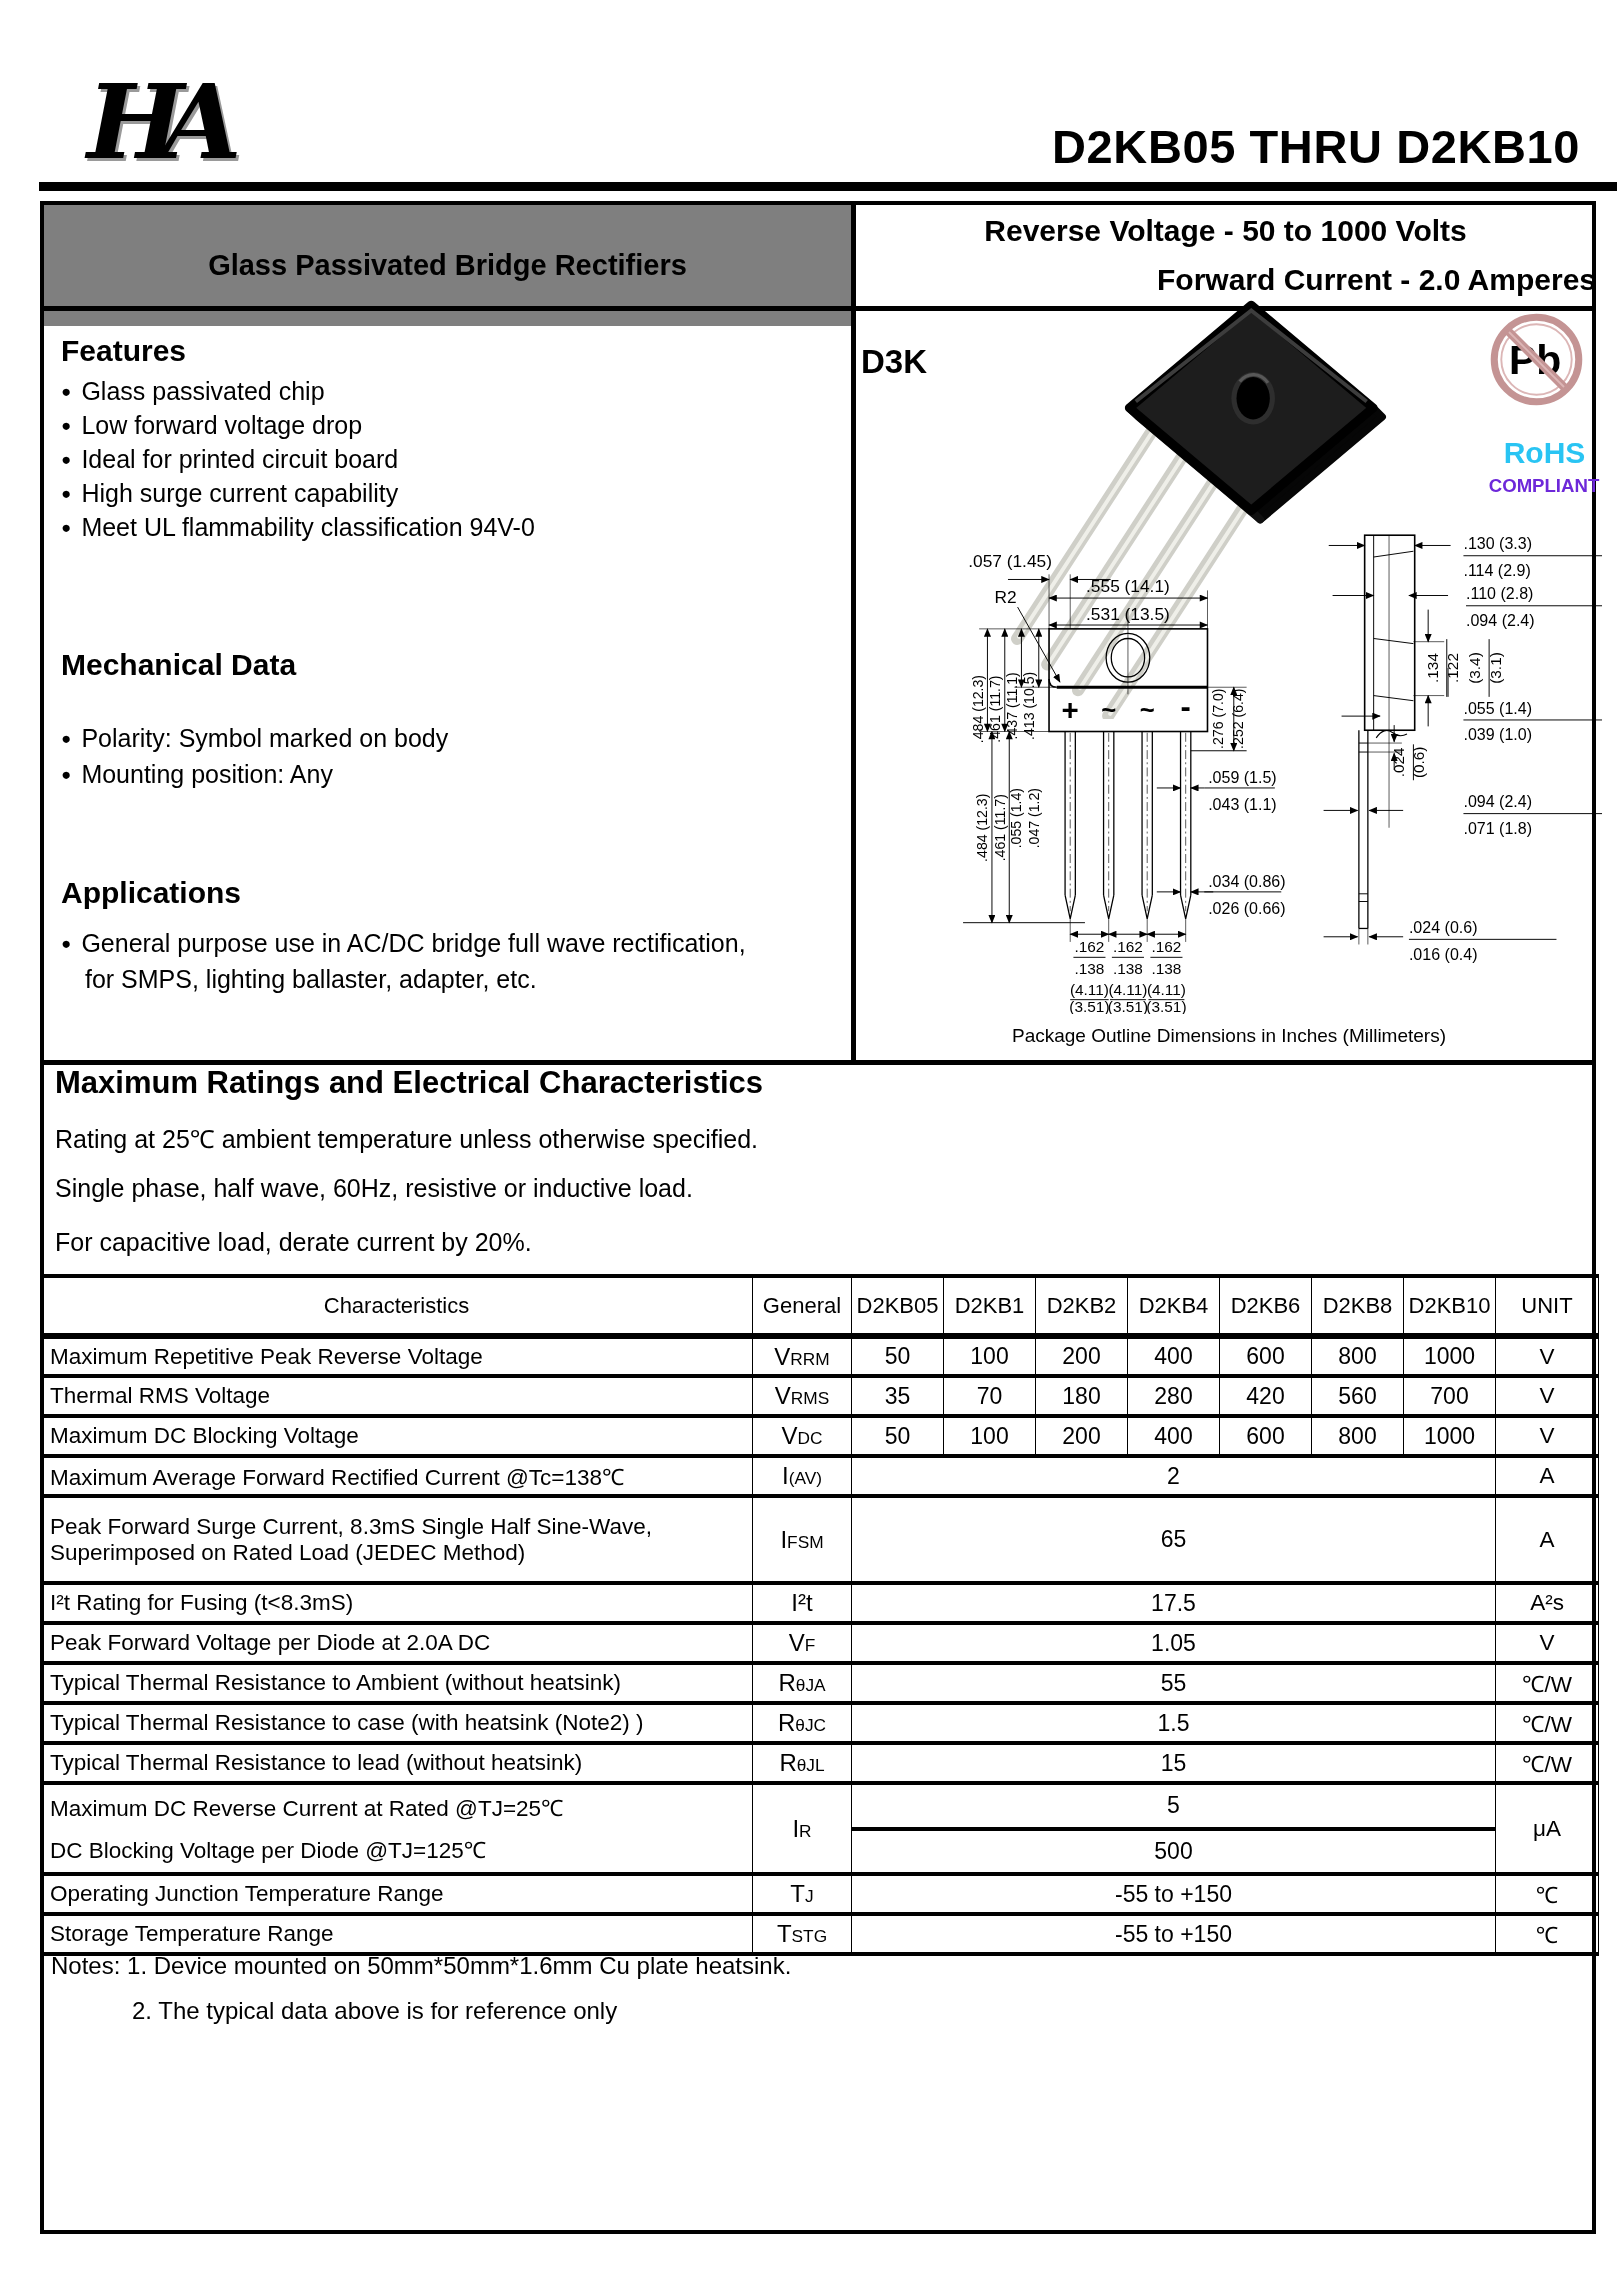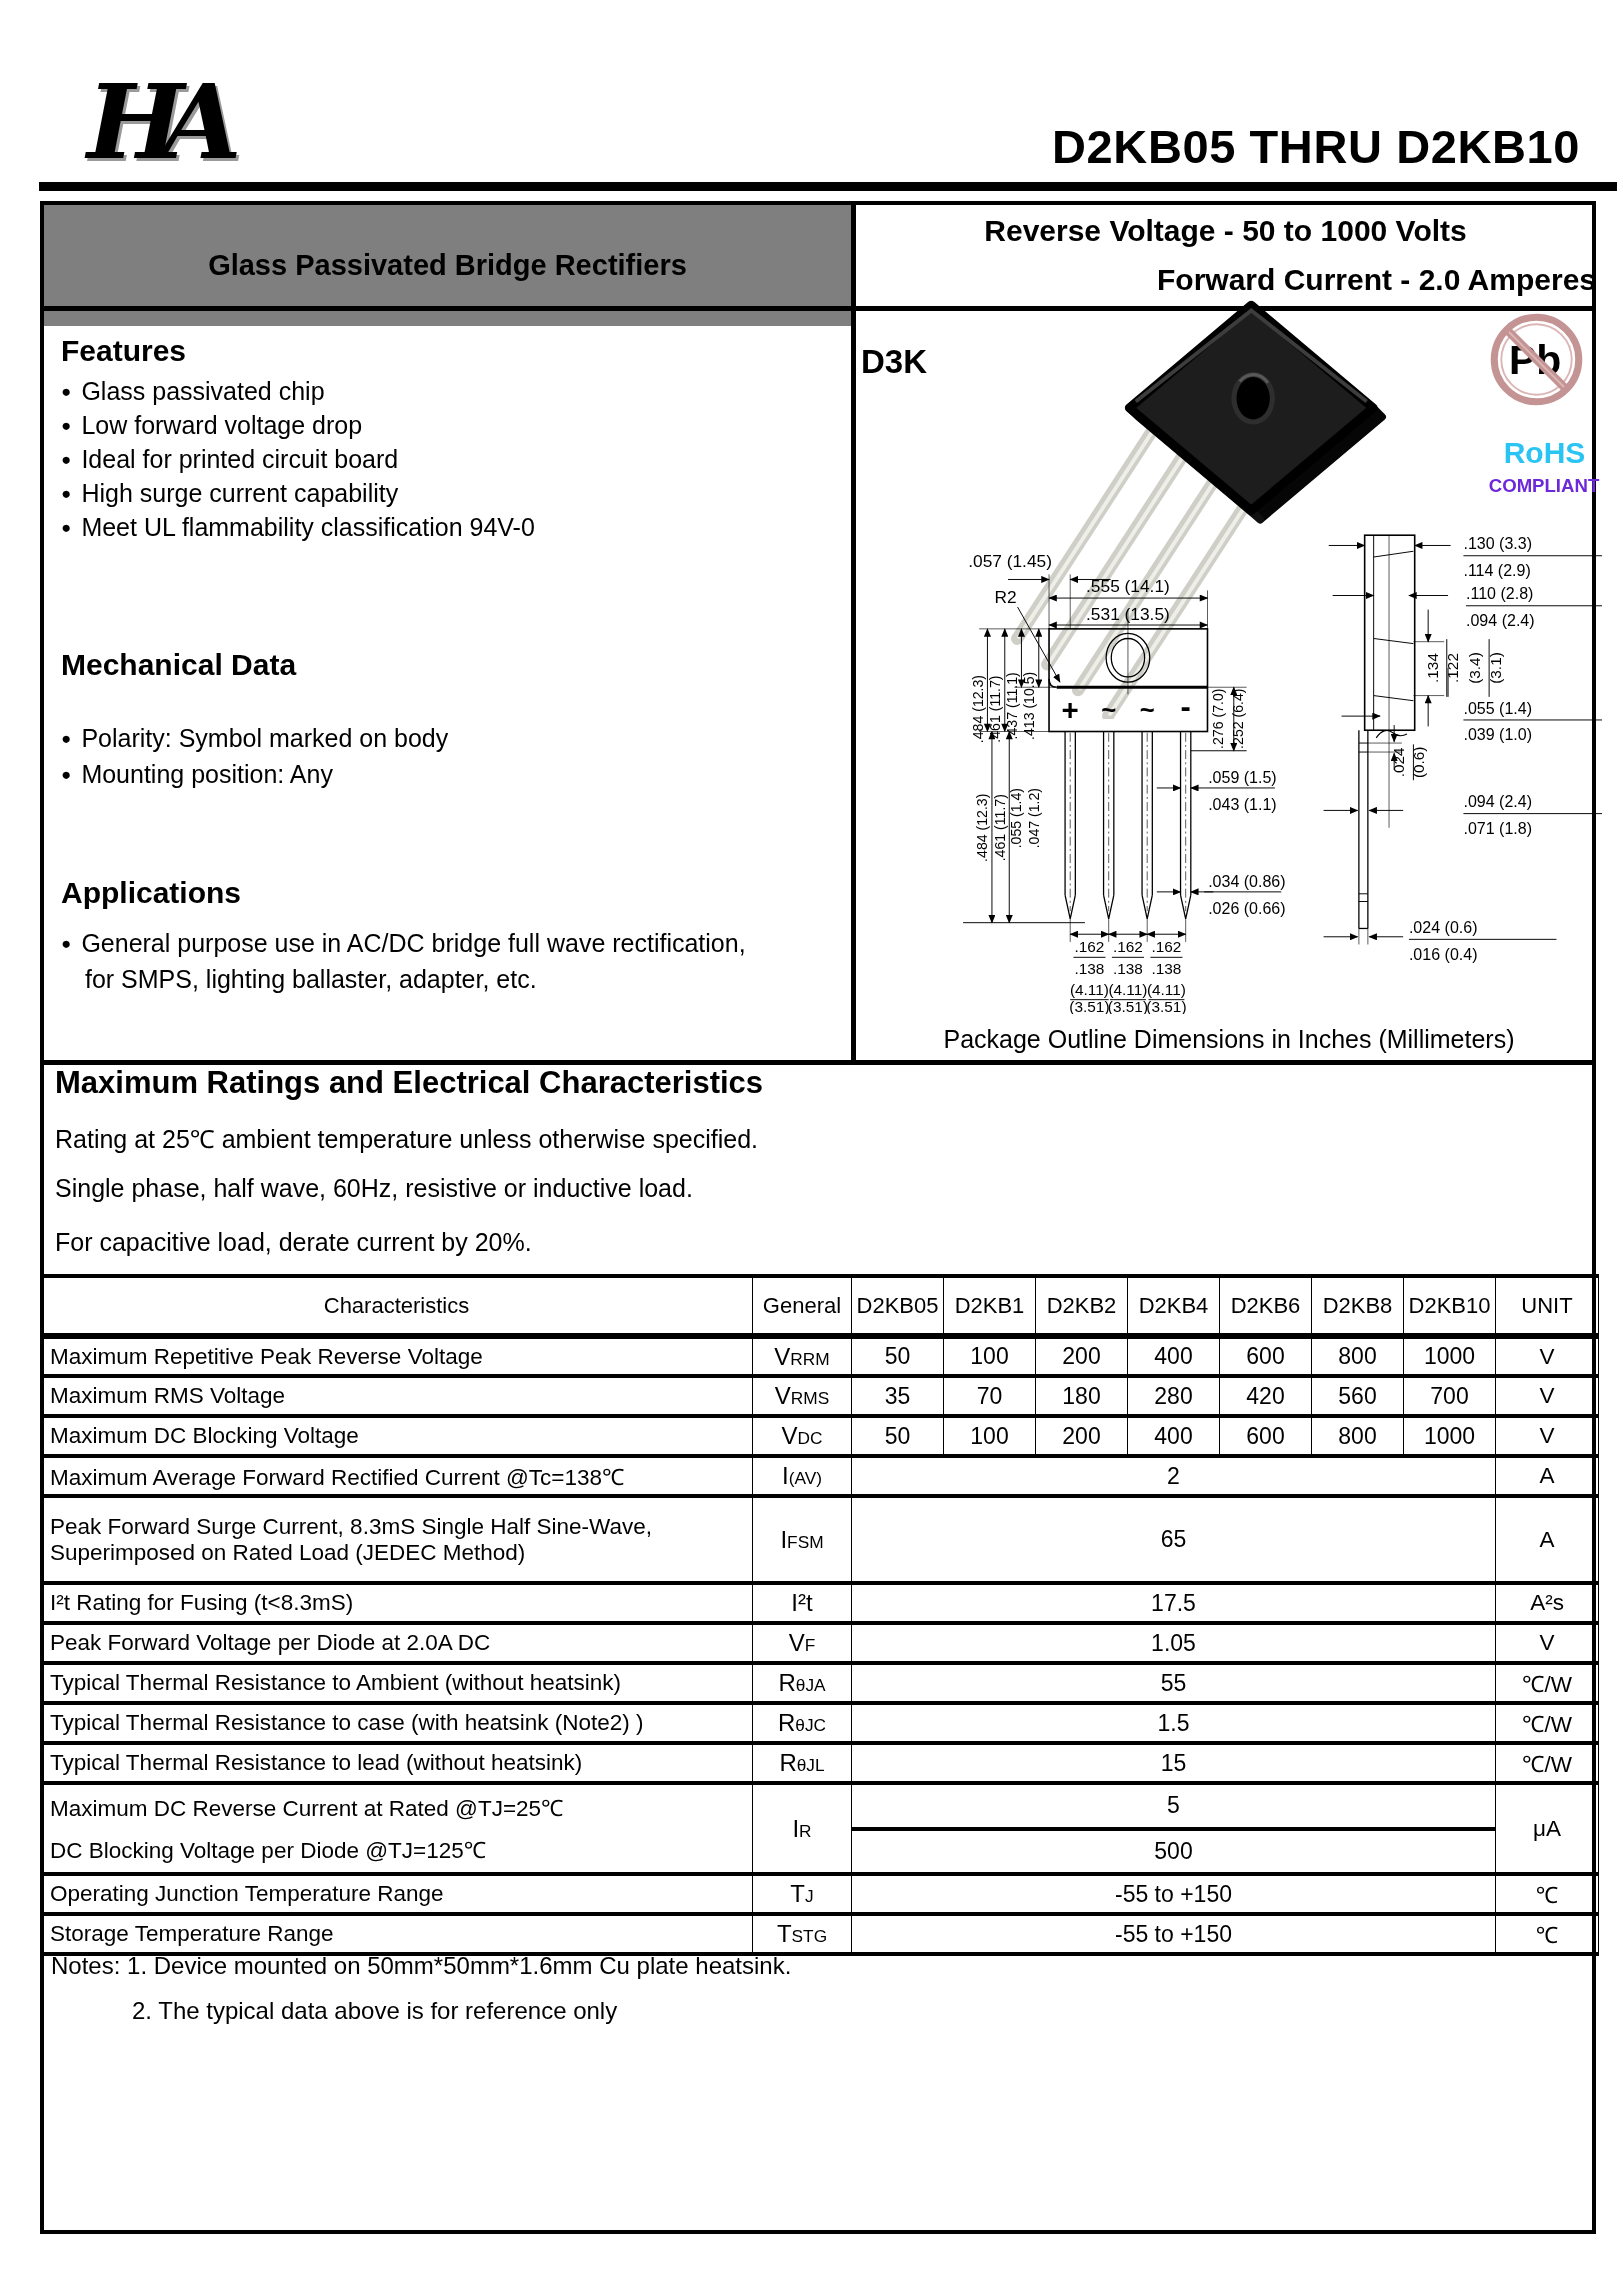--- a/index.html
+++ b/index.html
@@ -18,21 +18,21 @@
   .banner-line2{left:0;top:58px;width:100%;text-align:right;font-size:30px;font-weight:bold;}
   .divider-h{left:40px;width:1556px;height:4.5px;background:#000;}
   .divider-v{left:851px;top:205px;width:4.5px;height:855px;background:#000;}
   .sec-title{font-size:30px;font-weight:bold;}
   .bullet-list .b-item{display:flex;align-items:baseline;font-size:25px;}
   .bullet-list .b-dot{font-size:16.7px;margin-right:10.3px;position:relative;top:-2.6px;}
   .app-line{font-size:25px;}
   .d3k{left:861px;top:343px;font-size:33px;font-weight:bold;}
   .rohs{left:1490px;top:436px;width:109px;text-align:center;font-size:30px;font-weight:bold;color:#29c4f3;}
   .compliant{left:1467px;top:475px;width:154px;text-align:center;font-size:18.6px;font-weight:bold;color:#6d28d9;}
-  .caption{left:860px;top:1025px;width:738px;text-align:center;font-size:25px;}
+  .caption{left:860px;top:1025px;width:738px;text-align:center;font-size:19px;}
   .ratings-title{left:55px;top:1065px;font-size:31px;font-weight:bold;}
   .cond{left:55px;font-size:25px;}
   
   table.ratings{position:absolute;left:40px;top:1274px;width:1556px;border-collapse:collapse;table-layout:fixed;}
   table.ratings td,table.ratings th{border:1.9px solid #000;border-top-width:4.5px;border-bottom-width:4.5px;overflow:hidden;}
   table.ratings th{height:53px;font-size:22px;font-weight:normal;border-bottom-width:6.4px;}
   table.ratings tr{height:40px;}
   table.ratings tr.h-tall{height:85px;}
   table.ratings tr.h-split{height:42px;}
   td.char{text-align:left;padding-left:9px;font-size:22.5px;}
@@ -381,21 +381,21 @@
         <td class="val">50</td>
         <td class="val">100</td>
         <td class="val">200</td>
         <td class="val">400</td>
         <td class="val">600</td>
         <td class="val">800</td>
         <td class="val">1000</td>
         <td class="unit">V</td>
       </tr>
       <tr>
-        <td class="char">Maximum RMS Voltage</td>
+        <td class="char">Thermal RMS Voltage</td>
         <td class="sym"><span class="sym-m">V</span><span class="sym-s">RMS</span></td>
         <td class="val">35</td>
         <td class="val">70</td>
         <td class="val">180</td>
         <td class="val">280</td>
         <td class="val">420</td>
         <td class="val">560</td>
         <td class="val">700</td>
         <td class="unit">V</td>
       </tr>

